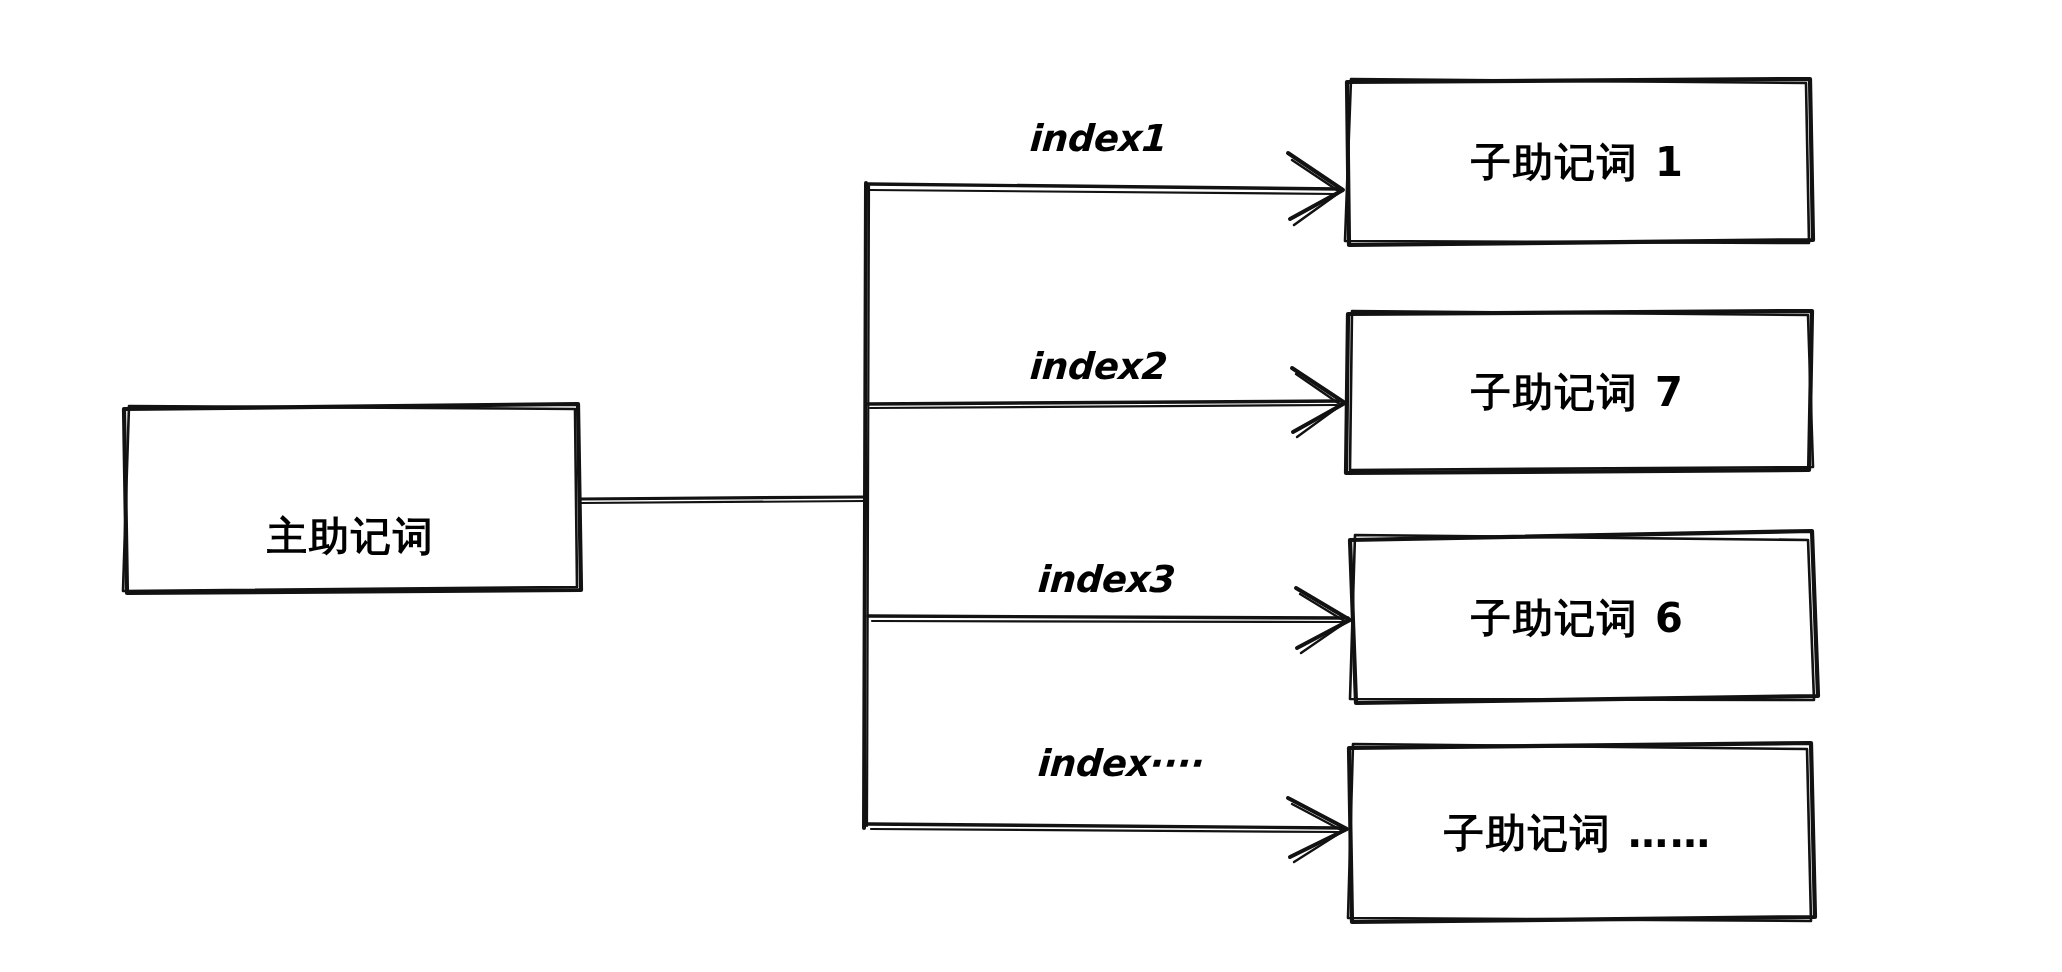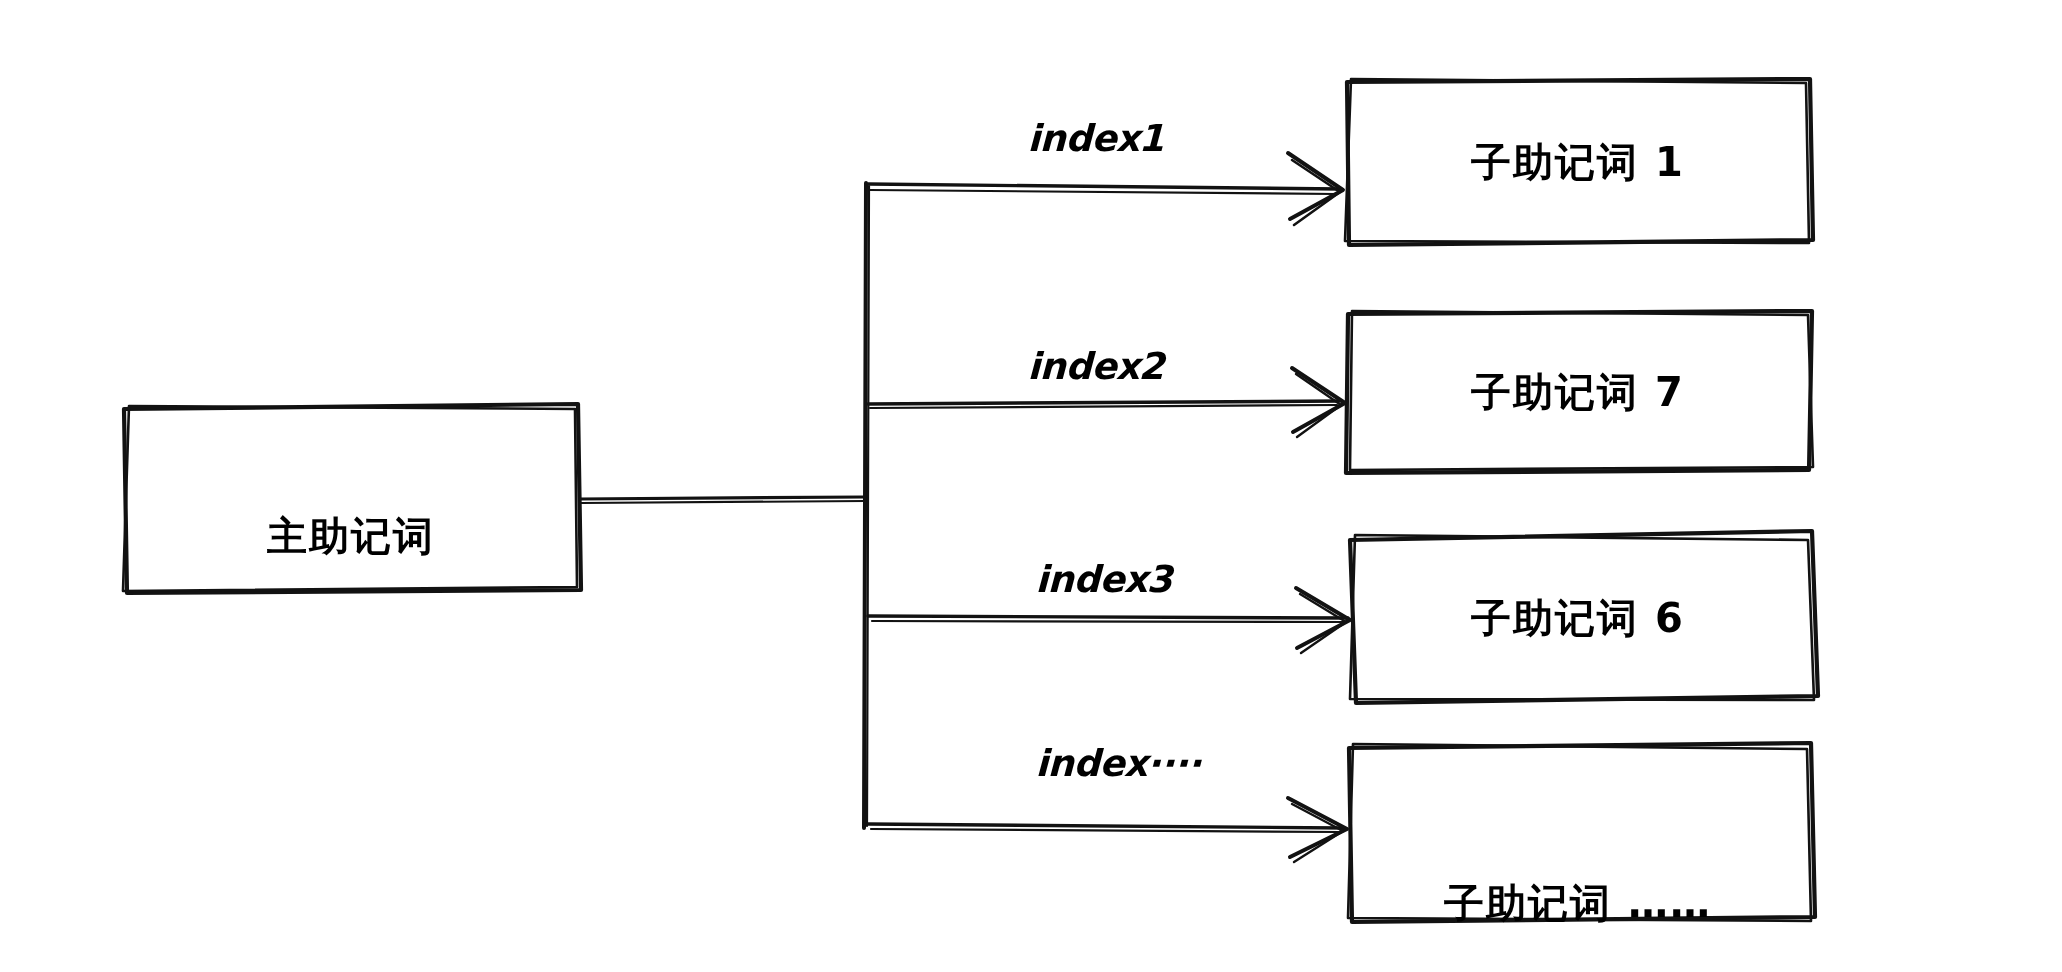--- a/index.html
+++ b/index.html
@@ -39,21 +39,21 @@
     font-weight: 700;
     letter-spacing: 2px;
     line-height: 1;
     white-space: pre;
     color: #000000;
   }
   #node-root { left: 122px; top: 405px; width: 458px; height: 188px; margin-top: 37px; }
   #node-child-1 { left: 1345px; top: 79px;  width: 466px; height: 166px; }
   #node-child-2 { left: 1345px; top: 311px; width: 466px; height: 162px; }
   #node-child-3 { left: 1345px; top: 534px; width: 466px; height: 168px; }
-  #node-child-4 { left: 1345px; top: 743px; width: 466px; height: 180px; align-items: flex-end; }
+  #node-child-4 { left: 1345px; top: 743px; width: 466px; height: 180px; }
 
   
   .edge-label {
     position: absolute;
     font-family: "DejaVu Sans", "Liberation Sans", sans-serif;
     font-size: 37px;
     font-weight: 700;
     font-style: italic;
     letter-spacing: -0.5px;
     color: #000000;

